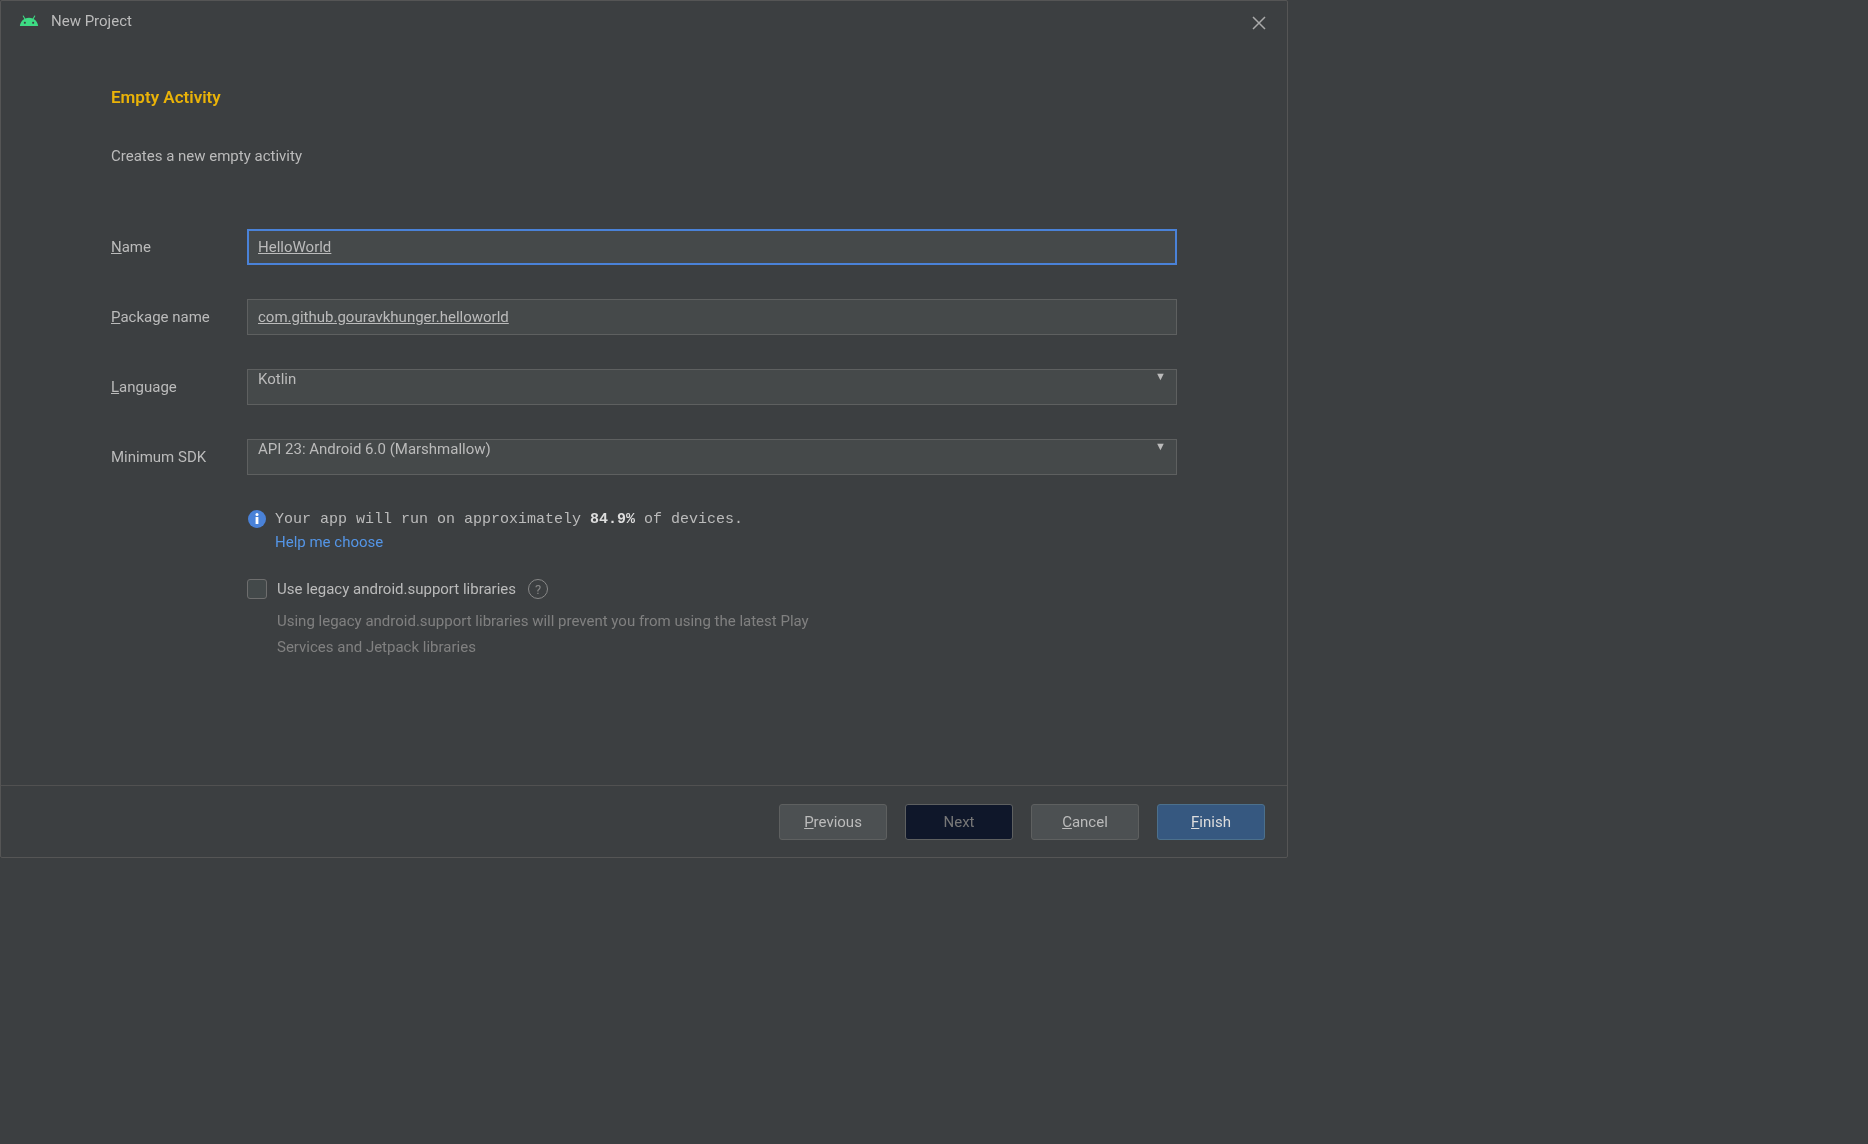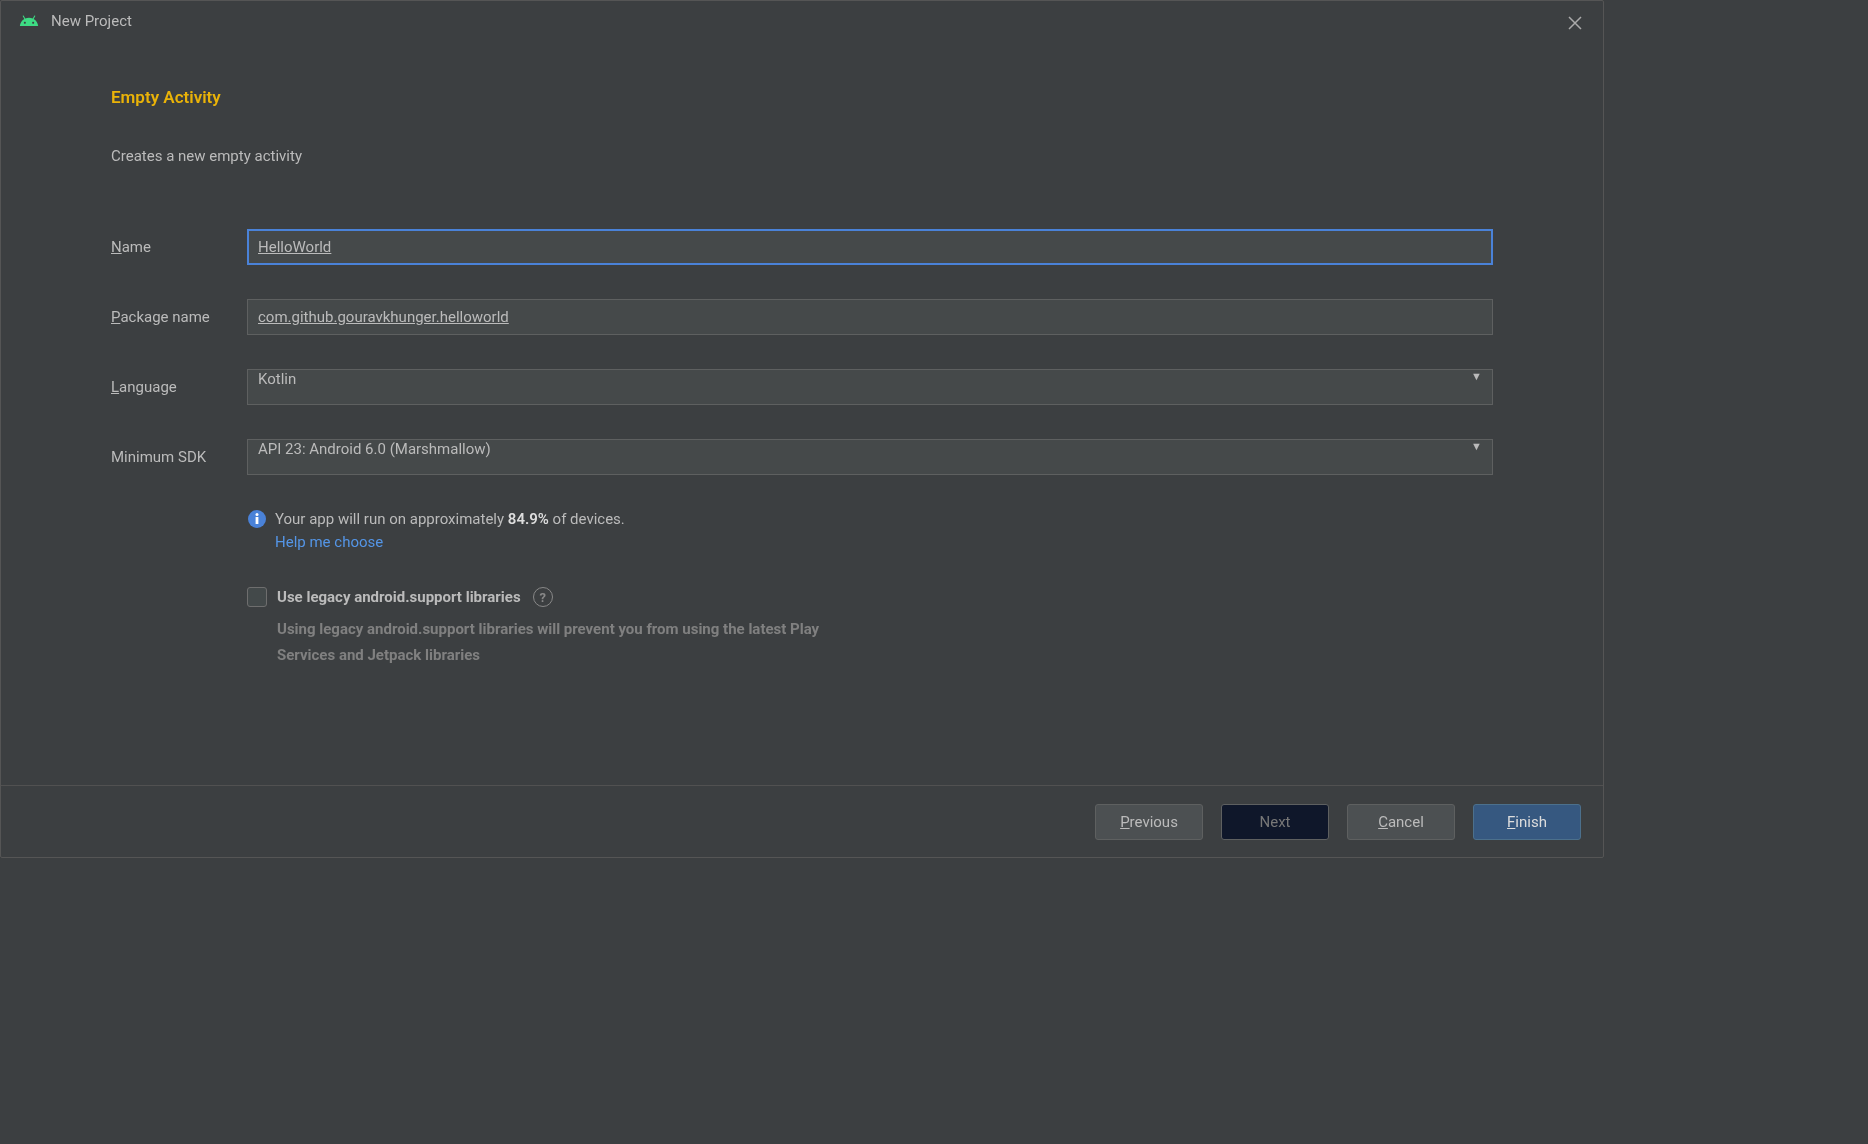--- a/index.html
+++ b/index.html
@@ -10,21 +10,21 @@
     body {
       background: #3c3f41;
       font-family: -apple-system, BlinkMacSystemFont, "Segoe UI", Roboto, sans-serif;
       color: #bbbbbb;
       font-size: 14px;
       width: 1868px;
       height: 1144px;
       position: relative;
     }
     .dialog {
-      width: 1604px;
+      width: 1288px;
       height: 858px;
       background: #3c3f41;
       border: 1px solid #555;
       border-radius: 2px;
       position: relative;
       display: flex;
       flex-direction: column;
     }
     .title-bar {
       height: 40px;
@@ -142,35 +142,35 @@
     }
     .info-icon {
       width: 20px;
       height: 20px;
       margin-right: 8px;
       flex-shrink: 0;
     }
     .info-text {
       color: #bbbbbb;
       font-size: 15px;
+      font-family: Liberation Mono, monospace;
     }
     .info-text strong {
       color: #dddddd;
       font-weight: 600;
     }
     .help-link {
       color: #5495e6;
       font-size: 15px;
       margin-left: 28px;
       cursor: pointer;
     }
     .checkbox-section {
       margin-left: 136px;
-      margin-top: 36px;
-      font-weight: bold;
+      margin-top: 28px;
     }
     .checkbox-row {
       display: flex;
       align-items: center;
     }
     .checkbox {
       width: 20px;
       height: 20px;
       border: 1px solid #6e6e6e;
       background: #43494a;

